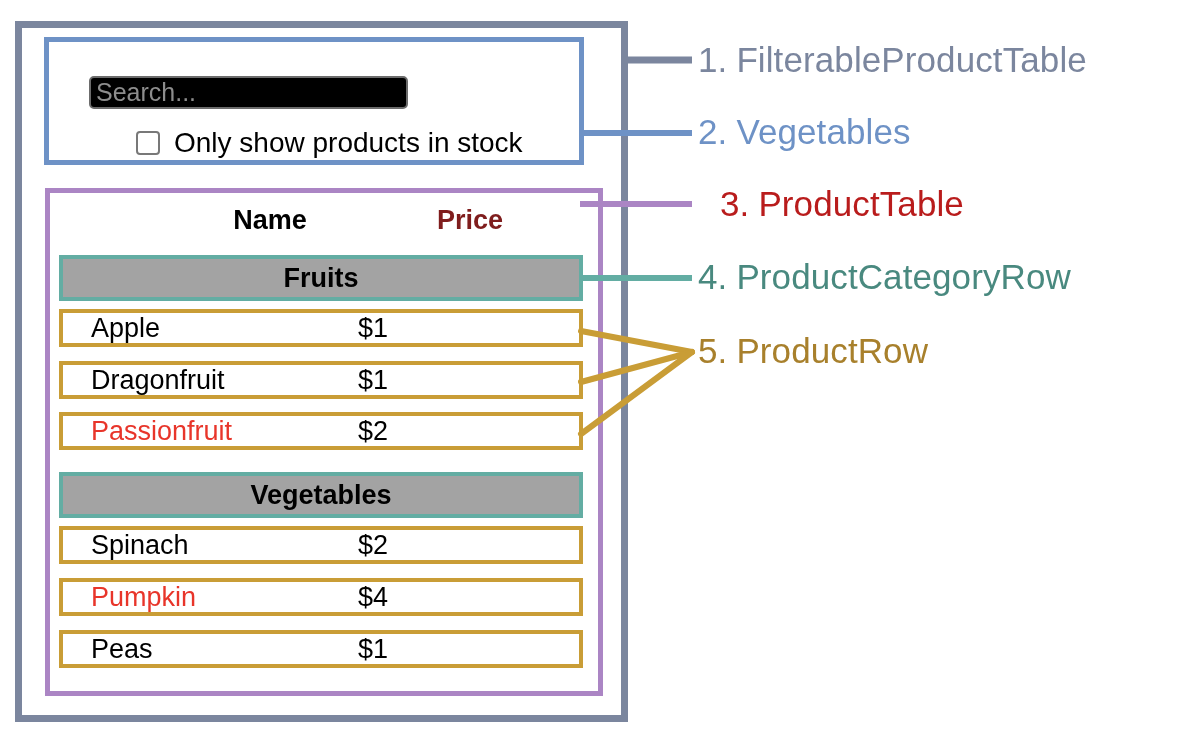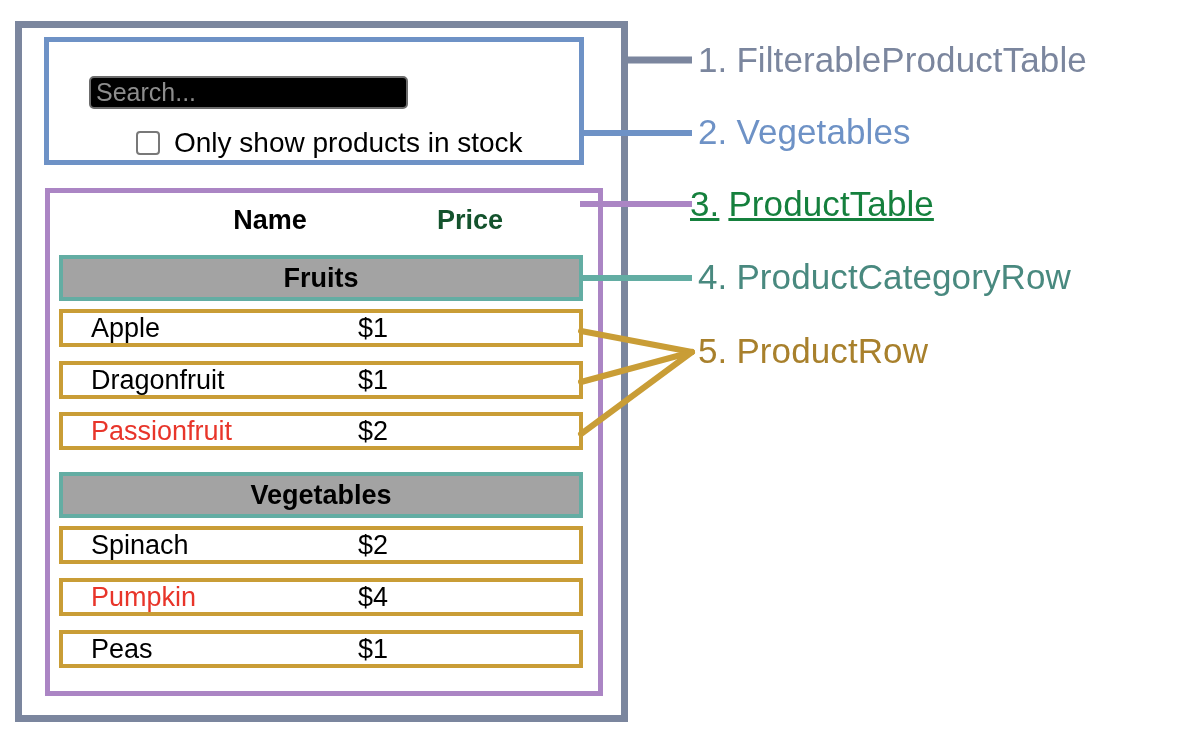--- a/index.html
+++ b/index.html
@@ -125,21 +125,21 @@
     color: #000000;
   }
   .th-price {
     position: absolute;
     left: 330px;
     width: 190px;
     text-align: center;
     font-family: "Liberation Sans", sans-serif;
     font-weight: bold;
     font-size: 27px;
-    color: #14532d;
+    color: #7f1d1d;
   }
 
   .cat-row {
     position: absolute;
     left: 59px;
     width: 524px;
     height: 46px;
     box-sizing: border-box;
     border: 4px solid #63ada3;
     background: #a3a3a3;
@@ -282,21 +282,21 @@
   </svg>
 
   <div class="legend-label" style="left:698px; top:40px; color:#7b869e;">
     <span class="legend-num">1.</span><span>FilterableProductTable</span>
   </div>
 
   <div class="legend-label" style="left:698px; top:112px; color:#6e92c6;">
     <span class="legend-num">2.</span><span>Vegetables</span>
   </div>
 
-  <div class="legend-label" style="left:690px; top:184px; color:#15803d;text-decoration:underline;">
+  <div class="legend-label" style="left:720px; top:184px; color:#b91c1c;">
     <span class="legend-num">3.</span><span>ProductTable</span>
   </div>
 
   <div class="legend-label" style="left:698px; top:257px; color:#49897f;">
     <span class="legend-num">4.</span><span>ProductCategoryRow</span>
   </div>
 
   <div class="legend-label" style="left:698px; top:331px; color:#a8802c;">
     <span class="legend-num">5.</span><span>ProductRow</span>
   </div>

